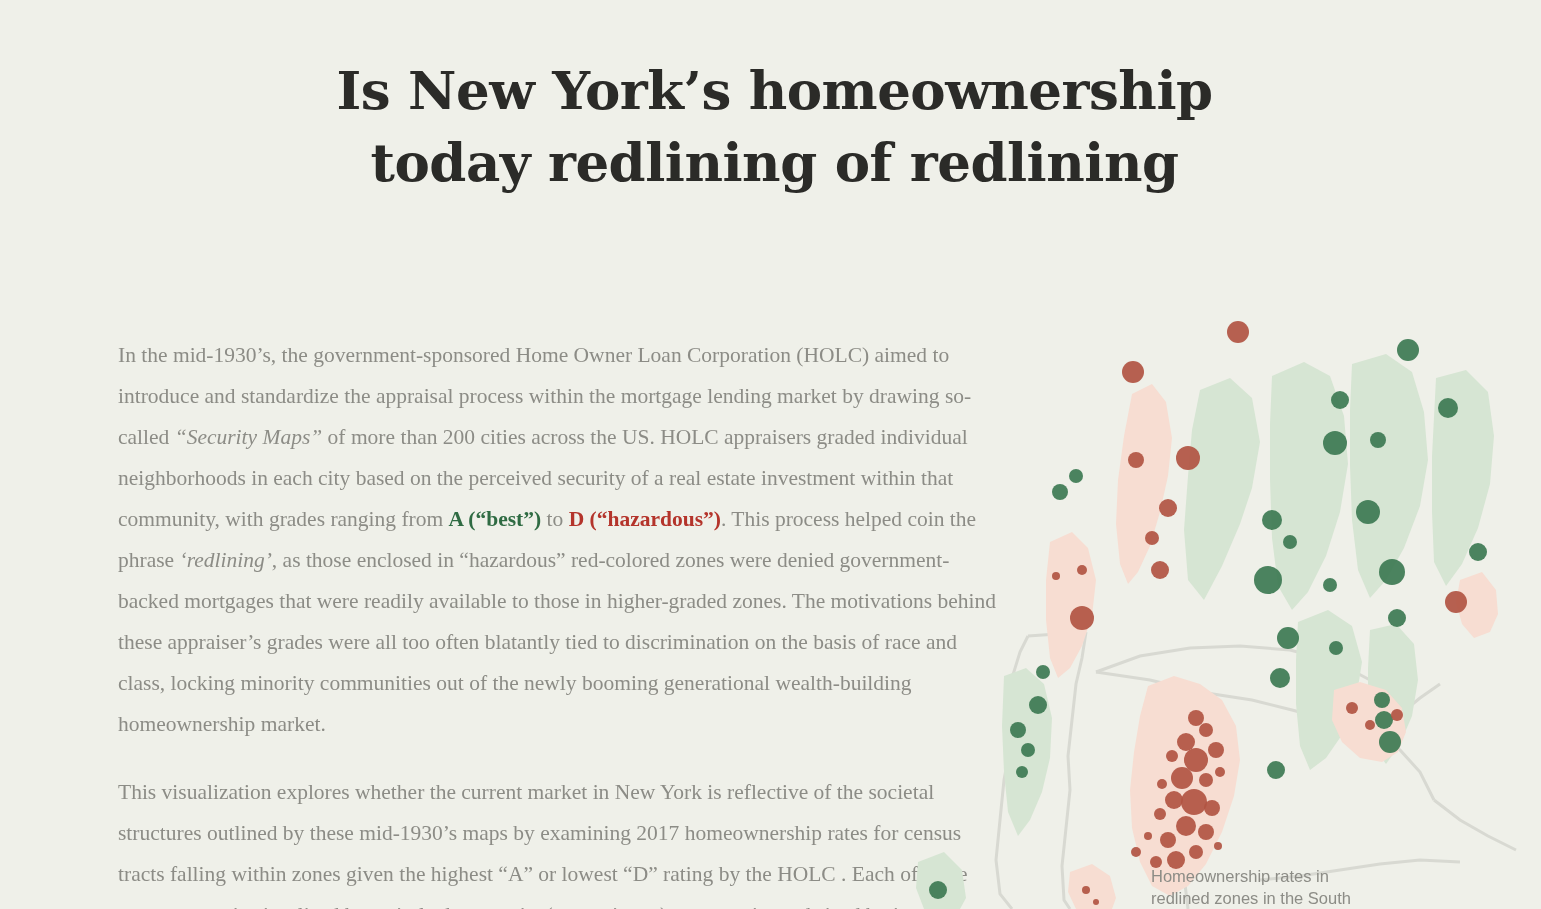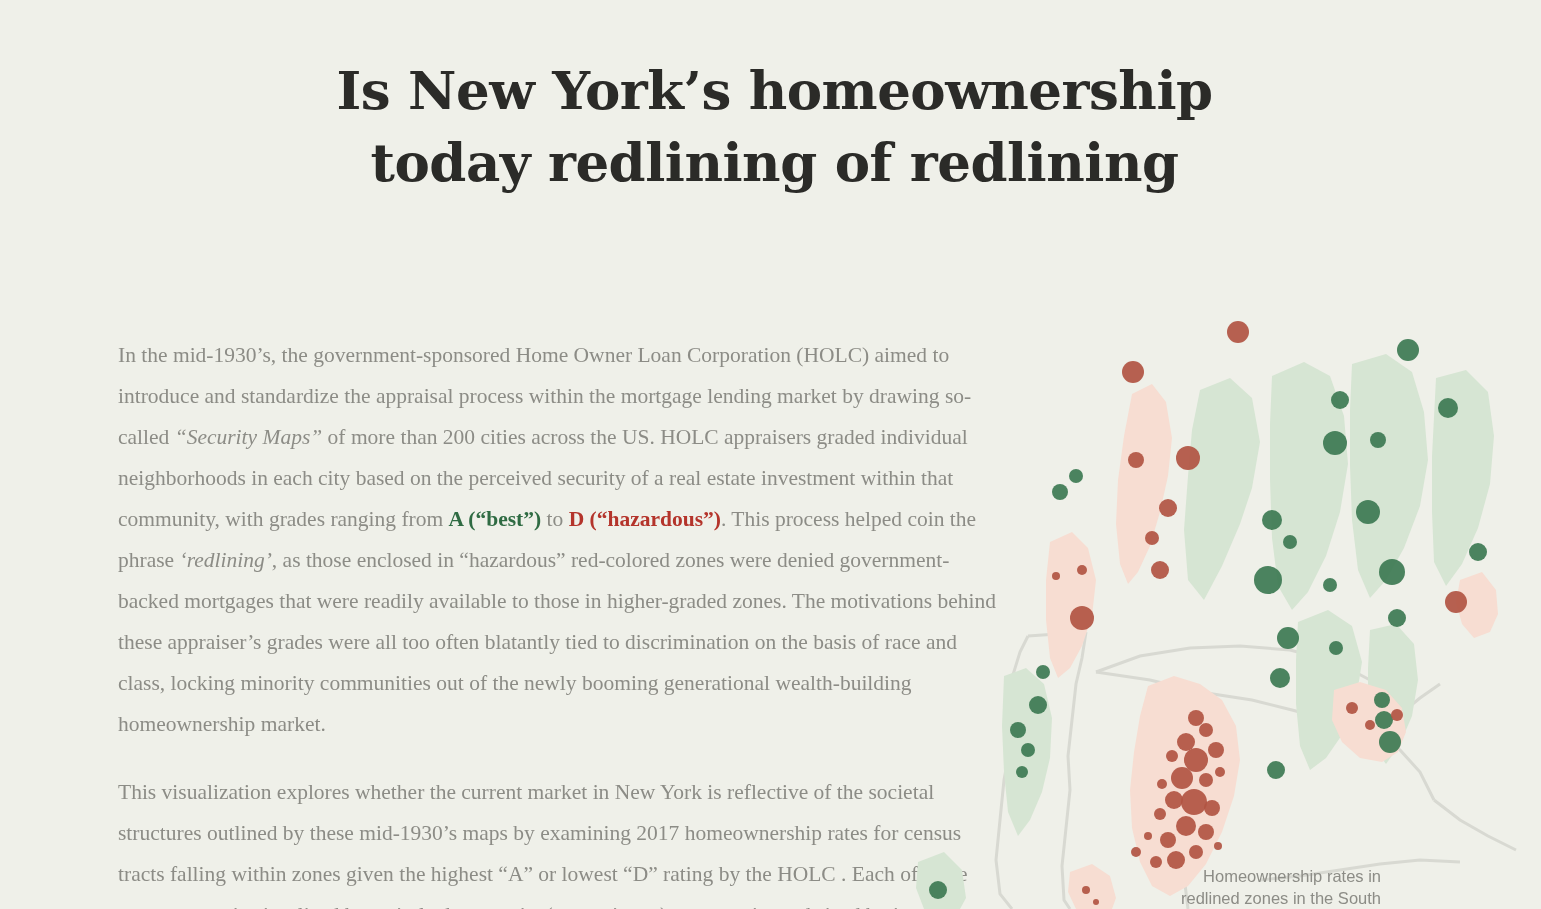--- a/index.html
+++ b/index.html
@@ -57,21 +57,21 @@
     height: 629px;
     overflow: hidden;
   }
   .map svg { display: block; }
 
   .map-caption {
     position: absolute;
     right: 160px;
     bottom: 0px;
     width: 230px;
-    text-align: right;
+    text-align: left;
     font-family: "Liberation Sans", sans-serif;
     font-size: 16.5px;
     line-height: 22px;
     color: #8c8c86;
   }
 </style>
 </head>
 <body>
 
 <div class="title">

